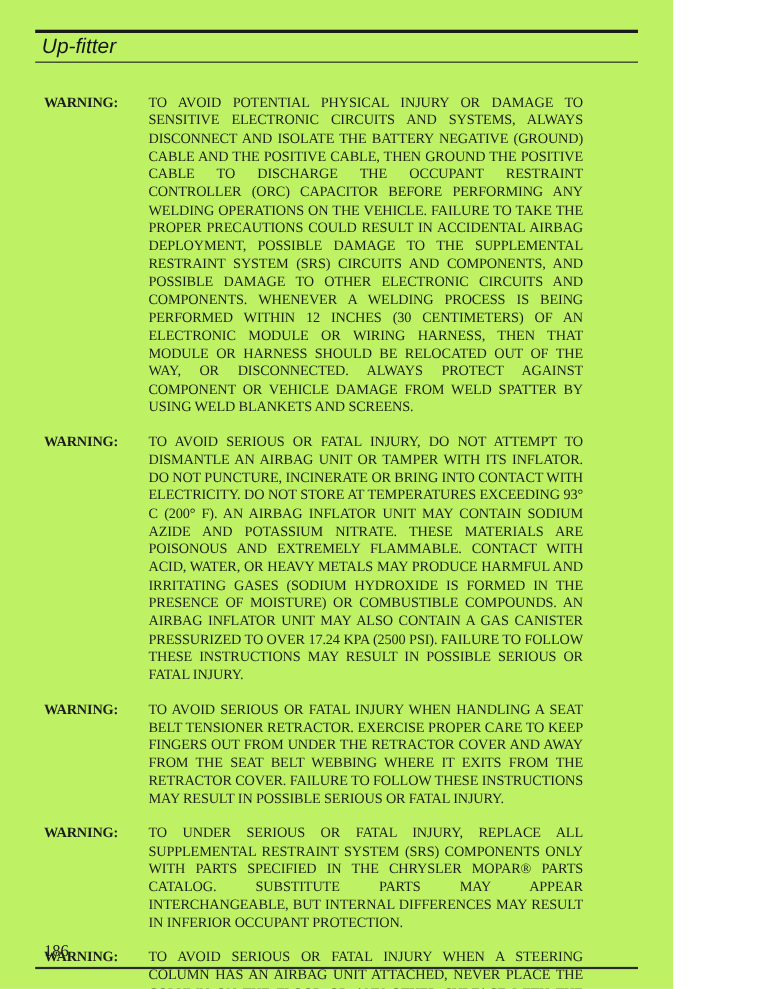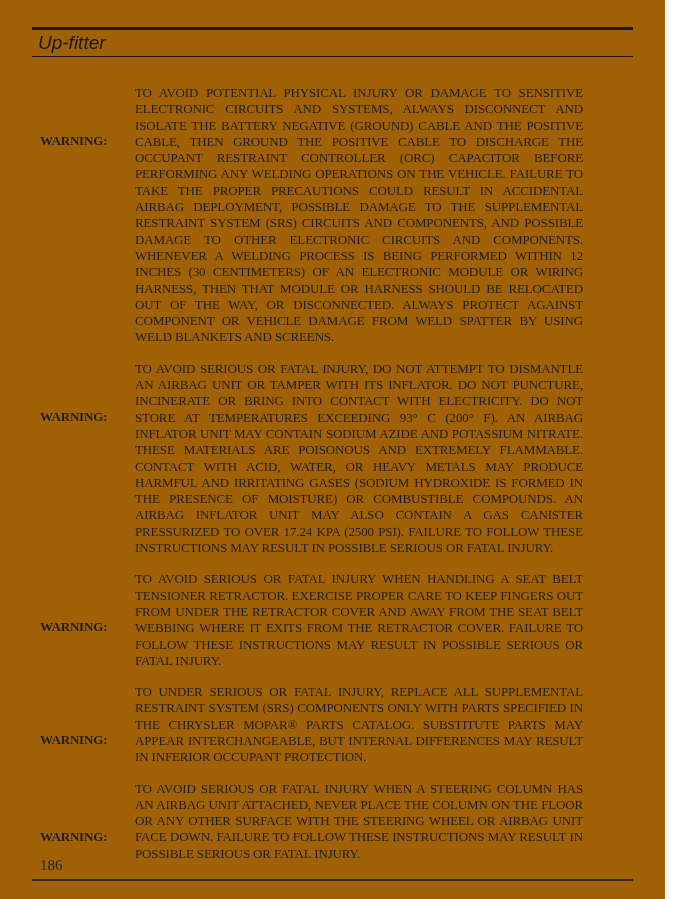--- a/index.html
+++ b/index.html
@@ -2,23 +2,23 @@
 <html><head>
 <meta charset="utf-8">
 <style>
   html, body {
     margin: 0;
     padding: 0;
     background: #ffffff;
   }
   .page {
     position: relative;
-    width: 665px;
+    width: 612px;
     height: 899px;
-    background: #a16207;
+    background: #bef264;
     box-sizing: border-box;
     padding: 0 32px;
     font-family: "Liberation Serif", serif;
     color: #1d1d1d;
     overflow: hidden;
   }
   .rule-thick {
     margin-top: 27px;
     height: 3px;
     background: #1a1a1a;
@@ -43,21 +43,20 @@
     align-items: flex-start;
     margin-bottom: 15px;
   }
   .warning-label {
     width: 95px;
     flex: 0 0 95px;
     font-weight: bold;
     font-size: 13px;
     line-height: 16.3px;
     letter-spacing: -0.15px;
-    margin-top: 48px;
   }
   .warning-text {
     flex: 1;
     font-weight: normal;
     font-size: 13px;
     line-height: 16.3px;
     letter-spacing: -0.15px;
     text-align: justify;
     text-justify: inter-word;
   }

